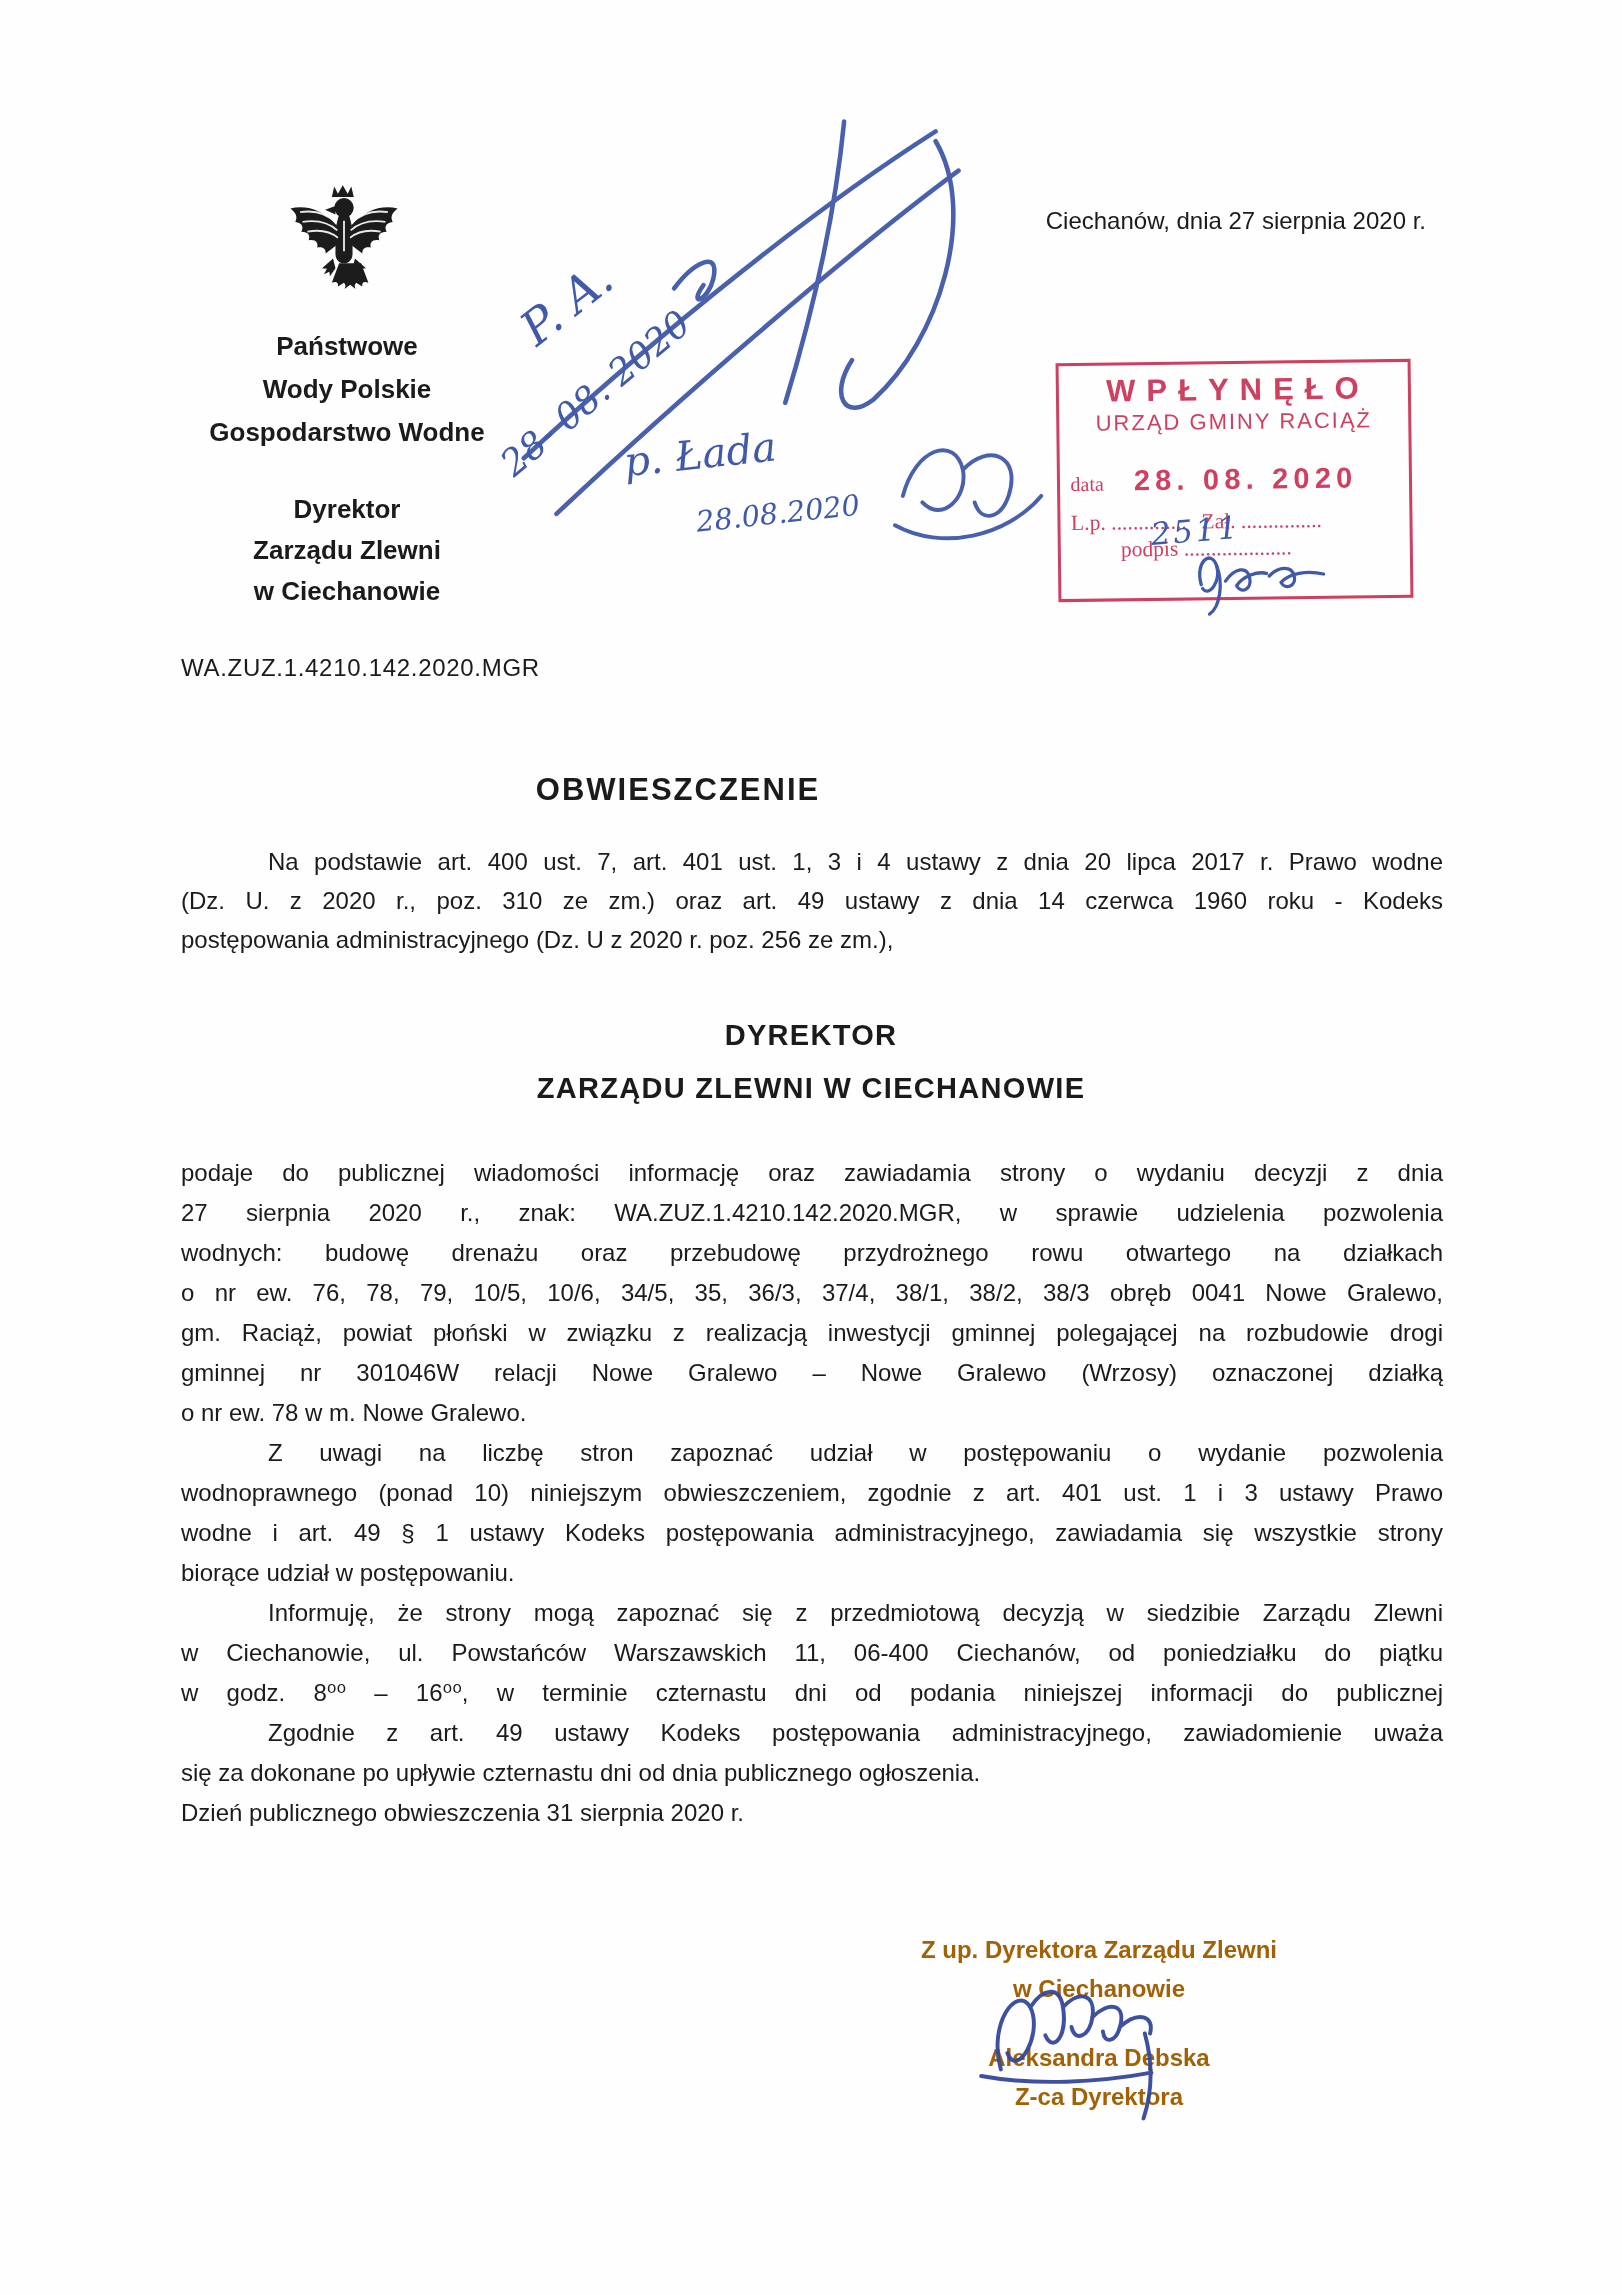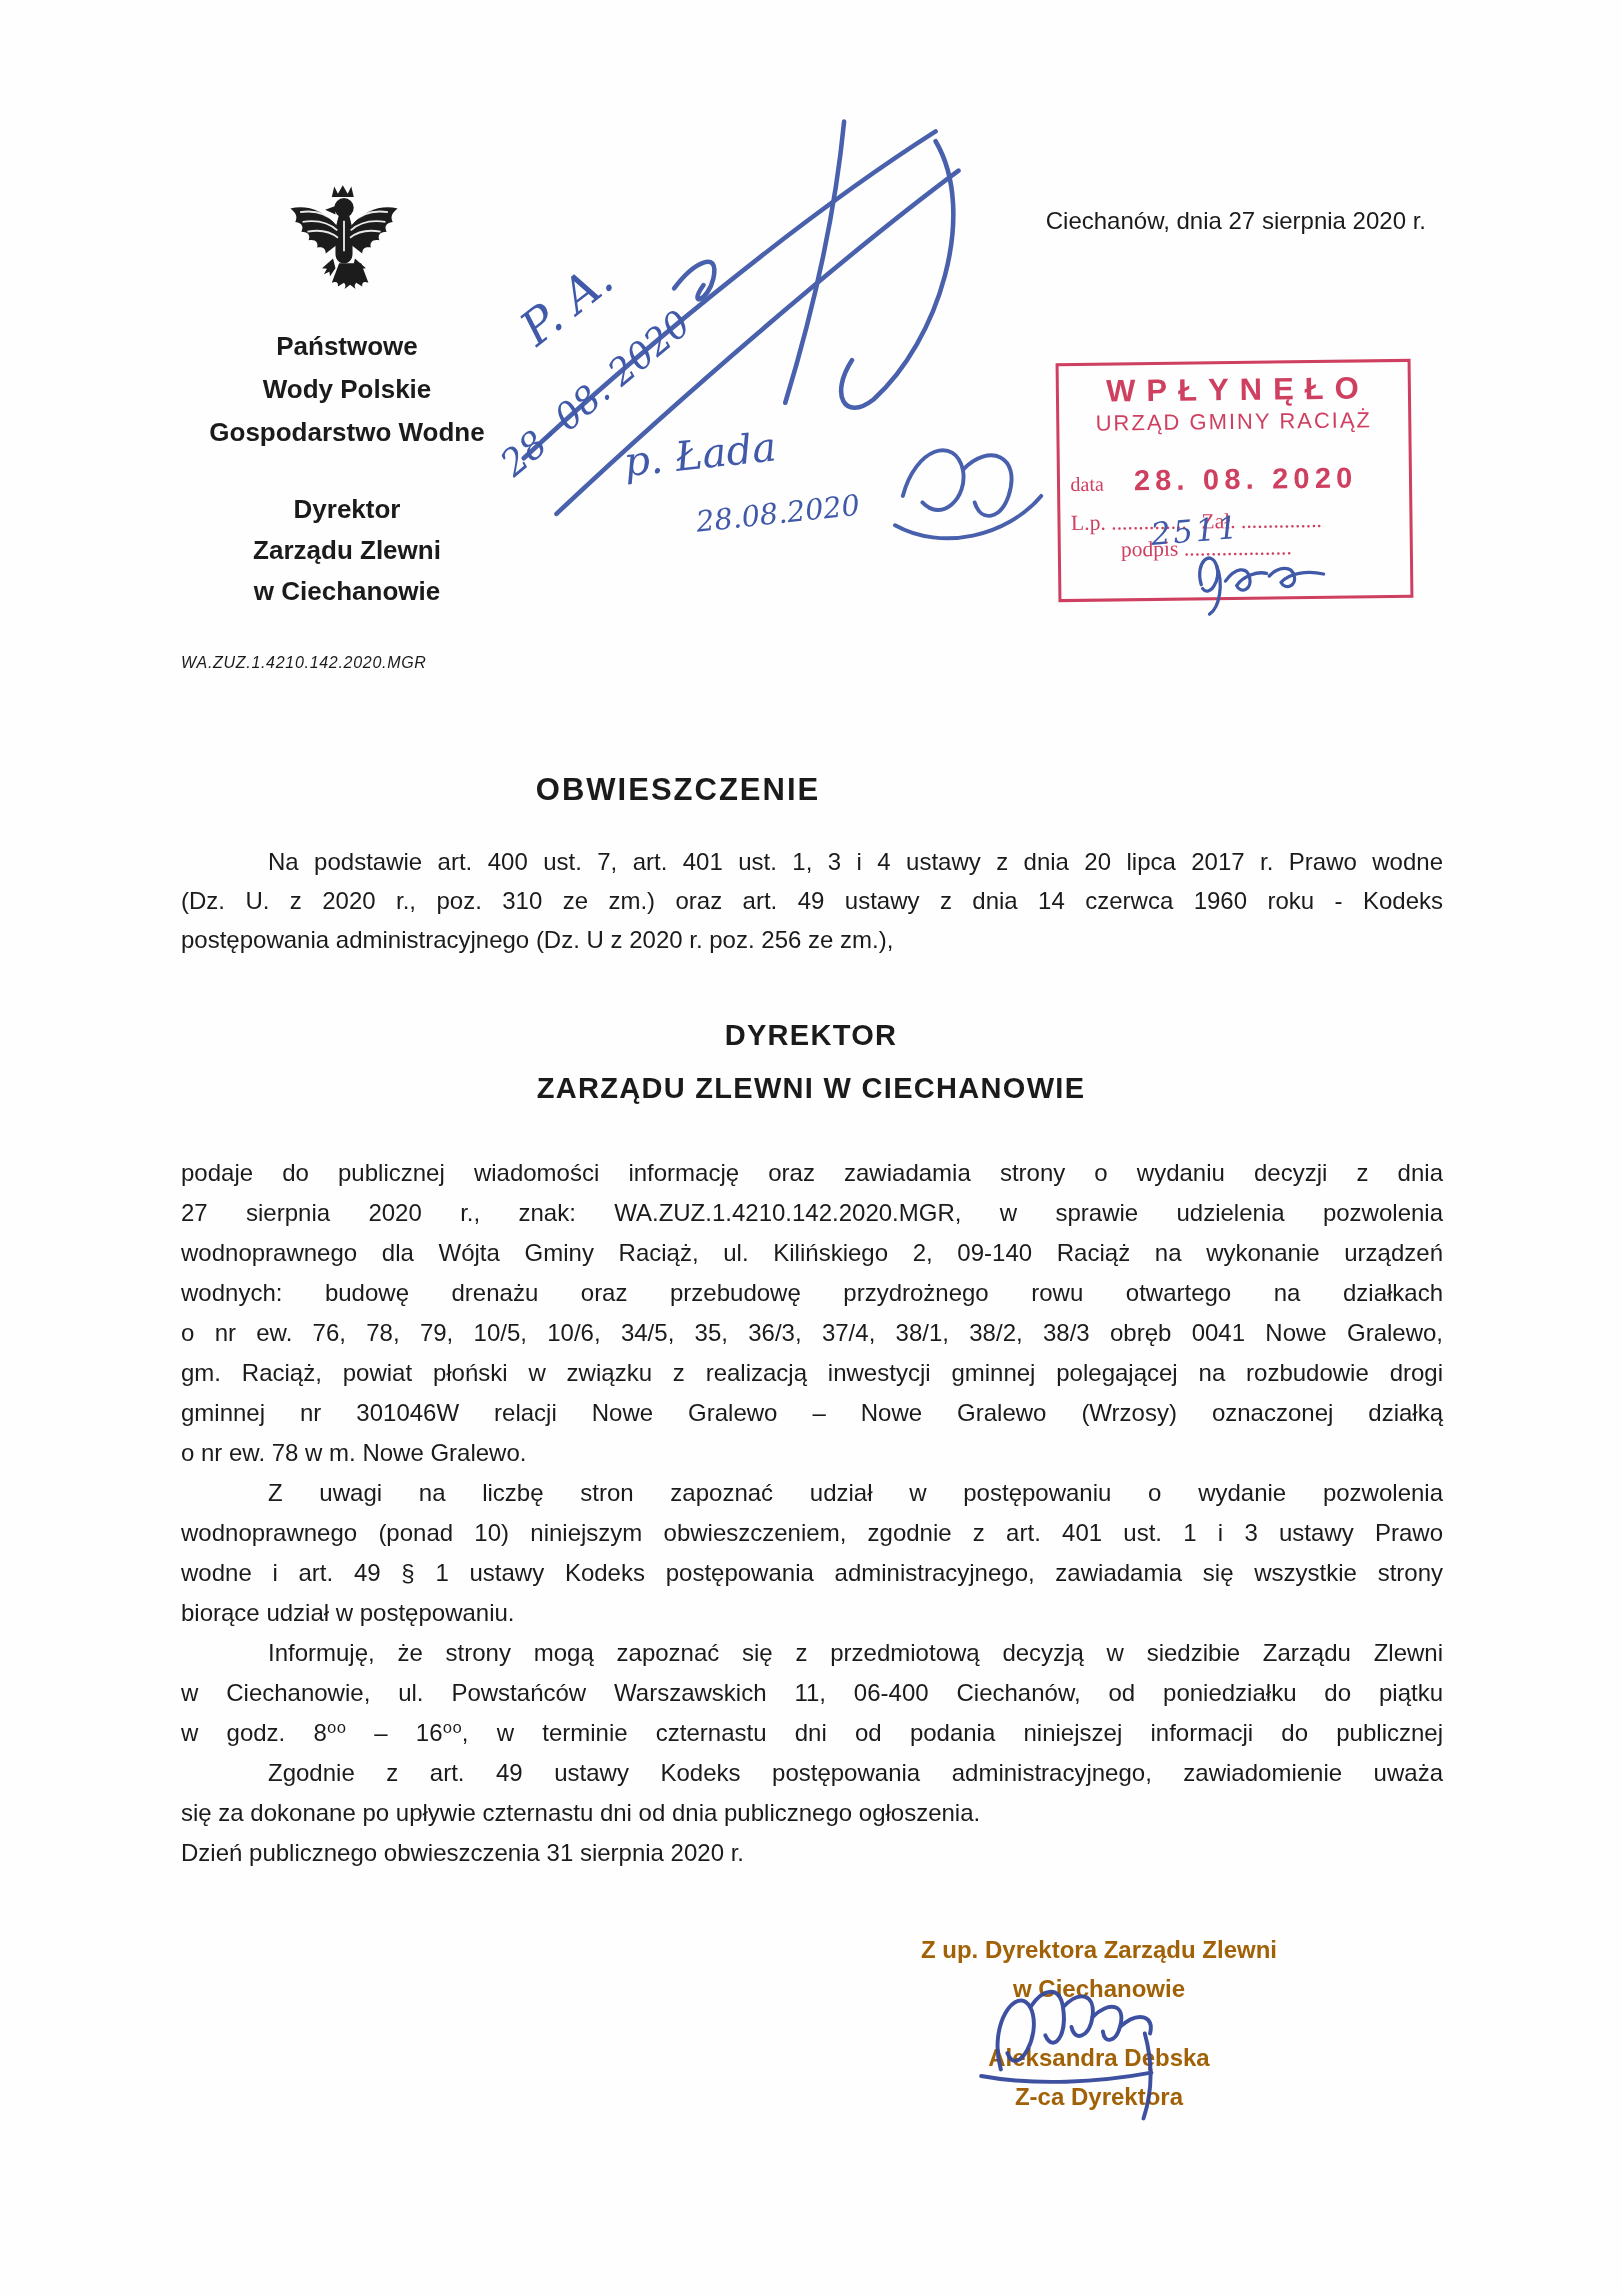--- a/index.html
+++ b/index.html
@@ -7,21 +7,21 @@
     position:relative;width:1622px;height:2295px;background:#fefefe;
     font-family:"Liberation Sans","DejaVu Sans",sans-serif;color:#1b1b1b;overflow:hidden;
   }
   
   .emblem{position:absolute;left:283px;top:178px;width:122px;height:128px;}
   .org-block{position:absolute;left:154px;top:325px;width:386px;text-align:center;
     font-weight:bold;font-size:26px;line-height:43px;}
   .issuer-block{position:absolute;left:154px;top:489px;width:386px;text-align:center;
     font-weight:bold;font-size:26px;line-height:41px;}
   .place-date{position:absolute;left:968px;top:207px;width:458px;text-align:right;font-size:24px;}
-  .refnum{position:absolute;left:181px;top:654px;font-size:16px;letter-spacing:0.7px;font-style:italic;}
+  .refnum{position:absolute;left:181px;top:654px;font-size:24px;letter-spacing:0.7px;}
   
   .stamp{position:absolute;left:1057px;top:361px;width:349px;height:233px;
     border:3.3px solid #cf3f60;color:#cf3f60;transform:rotate(-0.7deg);background:rgba(255,255,255,0);}
   .stamp-l1{margin-top:7.9px;text-align:center;font-size:31px;font-weight:bold;letter-spacing:11px;padding-left:9.2px;}
   .stamp-l2{margin-top:1.3px;text-align:center;font-size:22px;letter-spacing:2px;}
   .stamp-data{margin-top:27.5px;display:flex;align-items:baseline;padding-left:10.5px;}
   .stamp-data-label{font-family:"Liberation Serif","DejaVu Serif",serif;font-size:20px;}
   .stamp-data-value{font-size:29px;font-weight:bold;letter-spacing:5.2px;margin-left:30px;}
   .stamp-lp{margin-top:13px;padding-left:10.5px;font-family:"Liberation Serif","DejaVu Serif",serif;font-size:21.6px;white-space:nowrap;}
   .stamp-podpis{margin-top:2.6px;padding-left:60px;font-family:"Liberation Serif","DejaVu Serif",serif;font-size:21.6px;}
@@ -157,21 +157,20 @@
       <div class="bline j">(Dz. U. z 2020 r., poz. 310 ze zm.) oraz art. 49 ustawy z dnia 14 czerwca 1960 roku - Kodeks</div>
       <div class="bline">postępowania administracyjnego (Dz. U z 2020 r. poz. 256 ze zm.),</div>
     </div>
 
   <div class="heading1">DYREKTOR</div>
   <div class="heading2">ZARZĄDU ZLEWNI W CIECHANOWIE</div>
 
   <div class="bodytext">
       <div class="bline j">podaje do publicznej wiadomości informację oraz zawiadamia strony o wydaniu decyzji z dnia</div>
       <div class="bline j">27 sierpnia 2020 r., znak: WA.ZUZ.1.4210.142.2020.MGR, w sprawie udzielenia pozwolenia</div>
-      <div class="bline j">wodnoprawnego dla Wójta Gminy Raciąż, ul. Kilińskiego 2, 09-140 Raciąż na wykonanie urządzeń</div>
       <div class="bline j">wodnych: budowę drenażu oraz przebudowę przydrożnego rowu otwartego na działkach</div>
       <div class="bline j">o nr ew. 76, 78, 79, 10/5, 10/6, 34/5, 35, 36/3, 37/4, 38/1, 38/2, 38/3 obręb 0041 Nowe Gralewo,</div>
       <div class="bline j">gm. Raciąż, powiat płoński w związku z realizacją inwestycji gminnej polegającej na rozbudowie drogi</div>
       <div class="bline j">gminnej nr 301046W relacji Nowe Gralewo – Nowe Gralewo (Wrzosy) oznaczonej działką</div>
       <div class="bline">o nr ew. 78 w m. Nowe Gralewo.</div>
       <div class="bline j ind">Z uwagi na liczbę stron zapoznać udział w postępowaniu o wydanie pozwolenia</div>
       <div class="bline j">wodnoprawnego (ponad 10) niniejszym obwieszczeniem, zgodnie z art. 401 ust. 1 i 3 ustawy Prawo</div>
       <div class="bline j">wodne i art. 49 § 1 ustawy Kodeks postępowania administracyjnego, zawiadamia się wszystkie strony</div>
       <div class="bline">biorące udział w postępowaniu.</div>
       <div class="bline j ind">Informuję, że strony mogą zapoznać się z przedmiotową decyzją w siedzibie Zarządu Zlewni</div>

